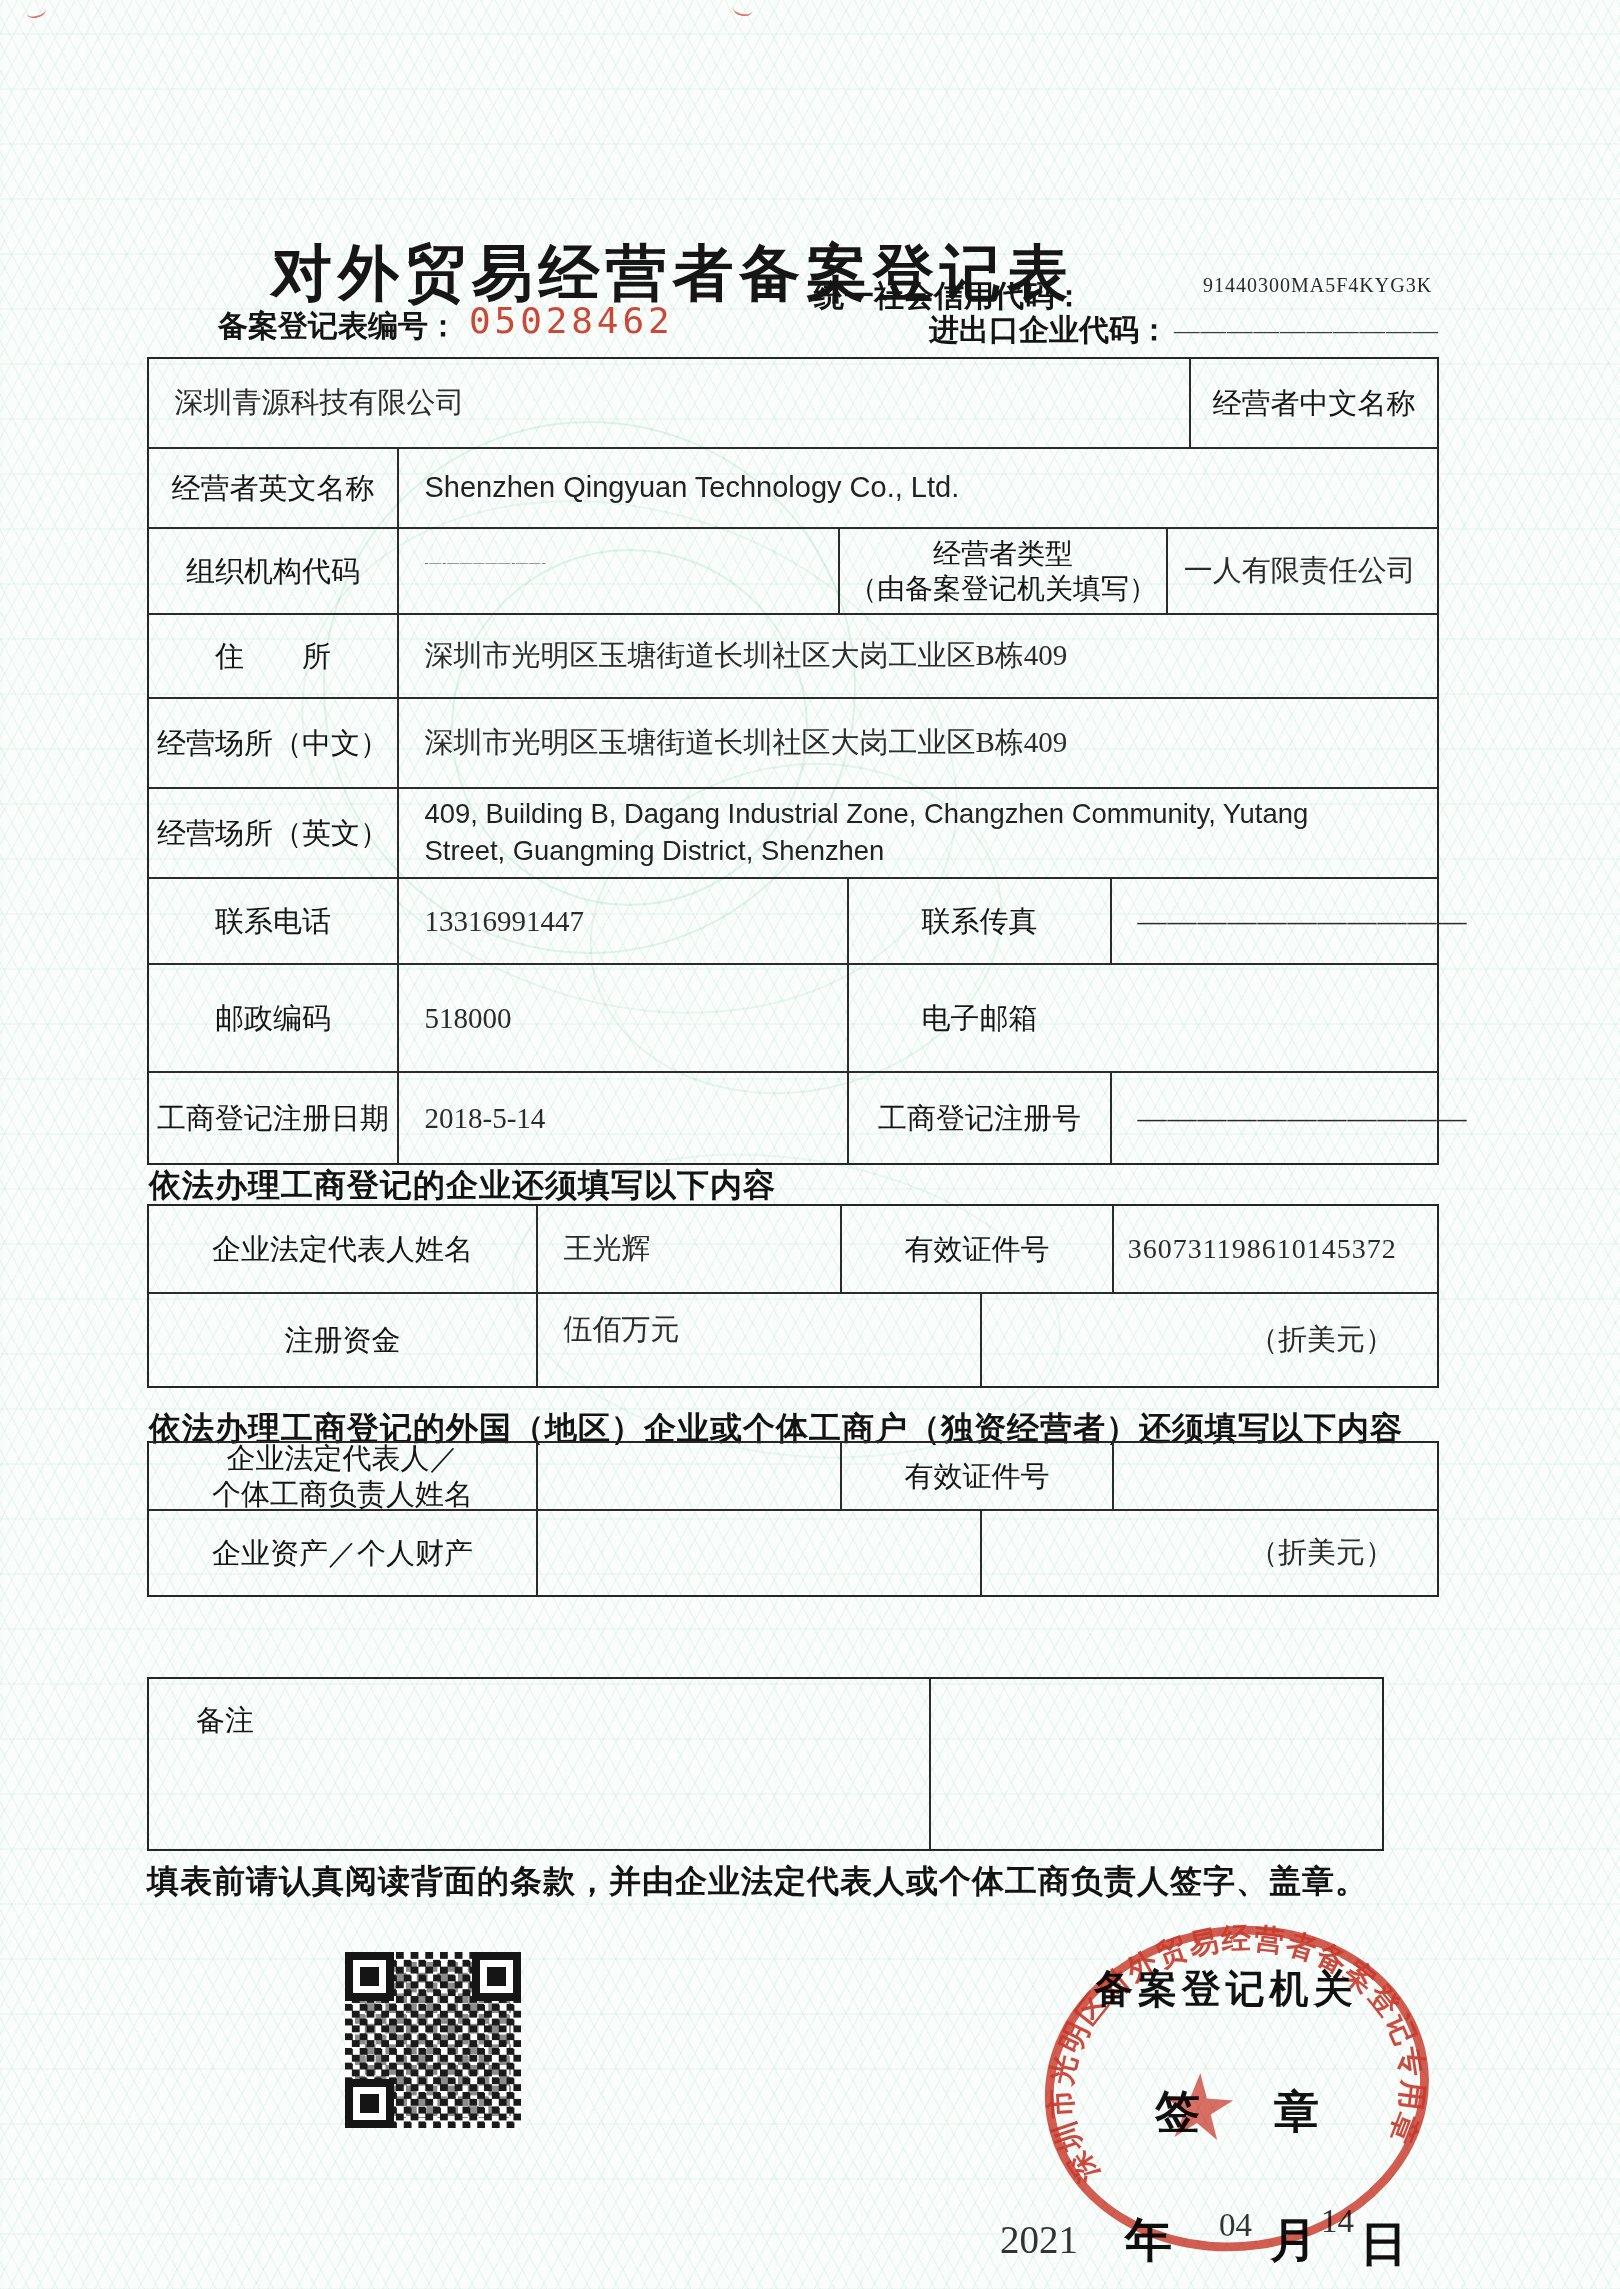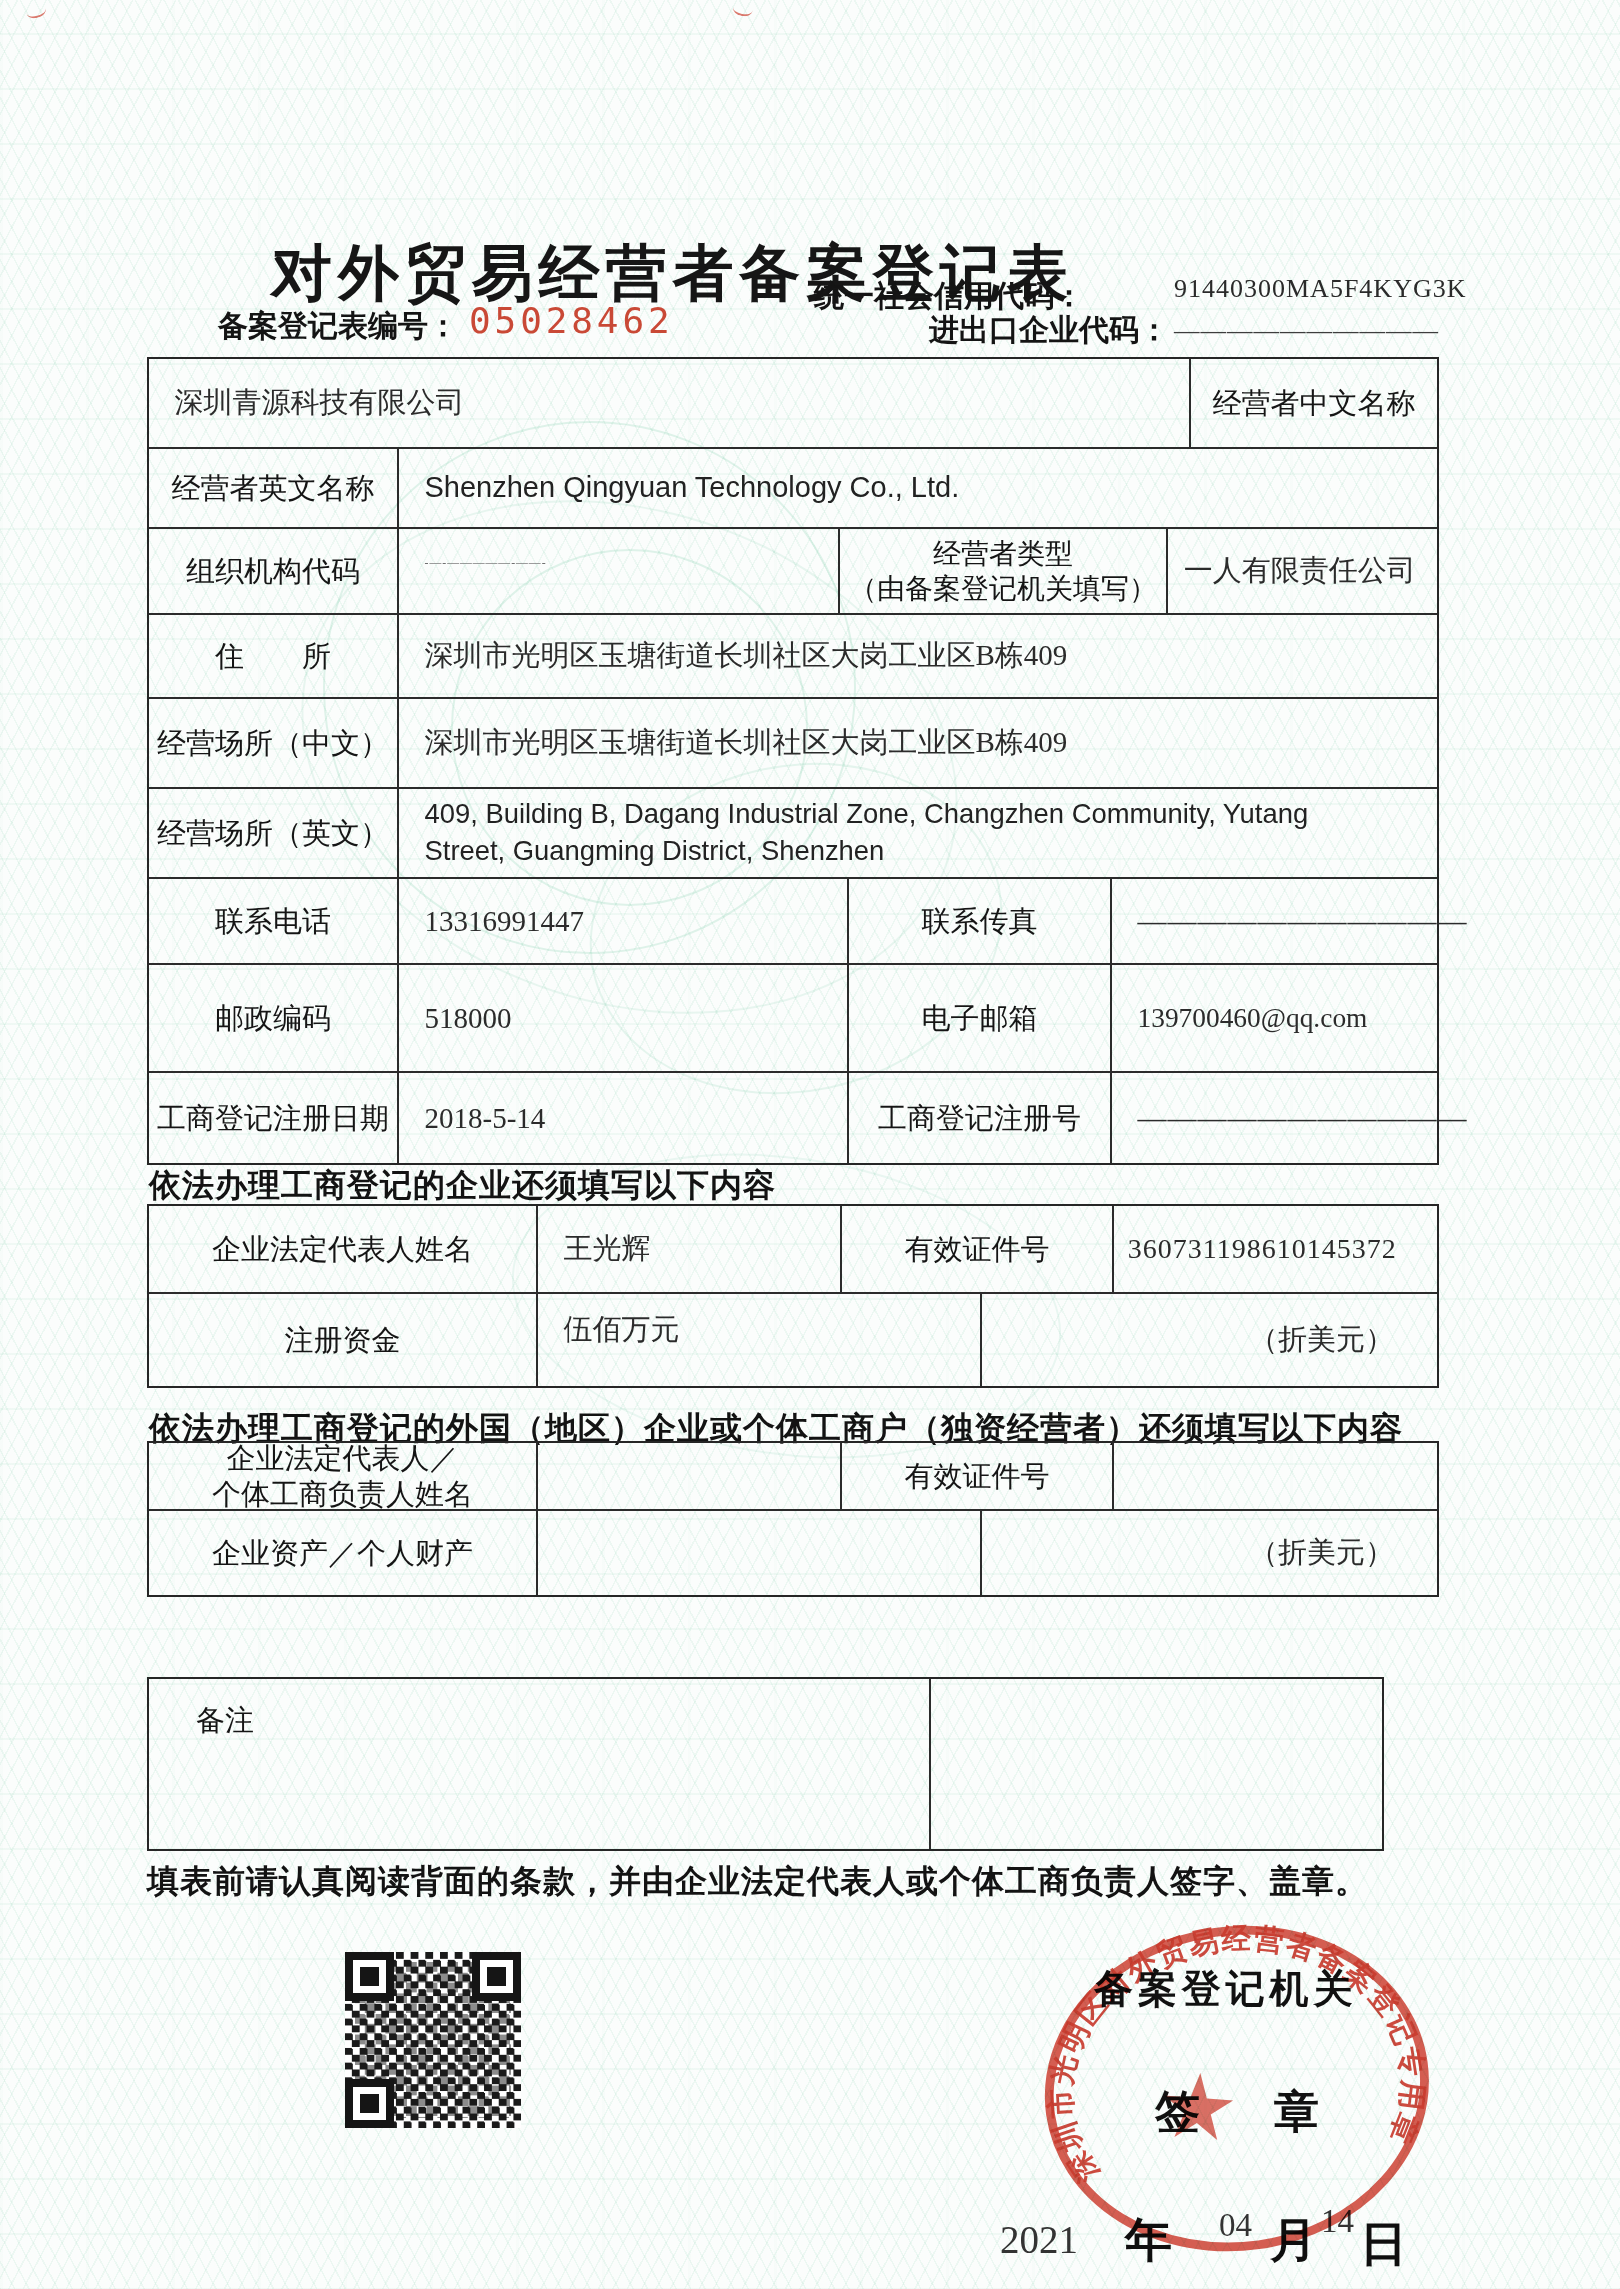--- a/index.html
+++ b/index.html
@@ -13,21 +13,21 @@
       repeating-linear-gradient(90deg,  rgba(175,222,200,.05) 0 2.9px,  transparent 2.9px 86px);
     font-family:"Liberation Sans",sans-serif;color:#1c1c1c;
   }
   .abs{position:absolute;}
   
   .wm{position:absolute;border:2px solid rgba(110,200,162,.20);border-radius:50%;pointer-events:none;}
   .red-mark{position:absolute;width:19.6px;height:11.8px;border-bottom:2.9px solid rgba(205,65,50,.7);border-radius:50%;transform:rotate(-14deg);}
   
   .title{position:absolute;left:271px;top:192px;font-size:61px;font-weight:bold;letter-spacing:5.9px;color:#161616;}
   .hlbl{font-weight:bold;font-size:30px;color:#141414;}
-  .credit-val{font-family:"Liberation Serif",serif;font-size:26px;color:#2a2a2a;letter-spacing:1px;}
+  .credit-val{font-family:"Liberation Serif",serif;font-size:20px;color:#2a2a2a;letter-spacing:1px;margin-left:29px;}
   .serial{font-family:"DejaVu Sans Mono",monospace;font-size:36px;color:#c94936;letter-spacing:3.9px;}
   .dash{font-size:25.5px;color:#3d3d3d;letter-spacing:1px;font-family:"Liberation Serif",serif;}
   
   .tbl{position:absolute;left:147px;width:1292px;border:2.9px solid #262626;display:flex;flex-direction:column;box-sizing:border-box;}
   .trow{display:flex;border-top:2px solid #2b2b2b;box-sizing:border-box;}
   .trow:first-child{border-top:none;}
   .cell{display:flex;align-items:center;border-left:2px solid #2b2b2b;box-sizing:border-box;min-width:0;}
   .cell:first-child{border-left:none;}
   .lbl{justify-content:center;text-align:center;font-family:"Liberation Serif",serif;font-size:29px;color:#151515;flex-direction:column;line-height:1.25;}
   .val{font-family:"Liberation Serif",serif;font-size:29px;color:#2b2b2b;padding-left:25.5px;padding-right:19.6px;}
@@ -106,21 +106,20 @@
     <div class="trow" style="height:86px;">
       <div class="cell lbl" style="flex:0 0 248px;">联系电话</div>
       <div class="cell val" style="flex:0 0 450px;">13316991447</div>
       <div class="cell lbl" style="flex:0 0 263px;">联系传真</div>
       <div class="cell val dash flex1">———————————</div>
     </div>
     <div class="trow" style="height:108px;">
       <div class="cell lbl" style="flex:0 0 248px;">邮政编码</div>
       <div class="cell val" style="flex:0 0 450px;">518000</div>
       <div class="cell lbl" style="flex:0 0 263px;">电子邮箱</div>
-      <div class="cell val flex1" style="font-size:27.4px;">139700460@qq.com</div>
     </div>
     <div class="trow" style="height:92px;">
       <div class="cell lbl" style="flex:0 0 248px;">工商登记注册日期</div>
       <div class="cell val" style="flex:0 0 450px;">2018-5-14</div>
       <div class="cell lbl" style="flex:0 0 263px;">工商登记注册号</div>
       <div class="cell val dash flex1">———————————</div>
     </div>
   </div>
 
   <div class="heading" style="top:1164px;">依法办理工商登记的企业还须填写以下内容</div>

